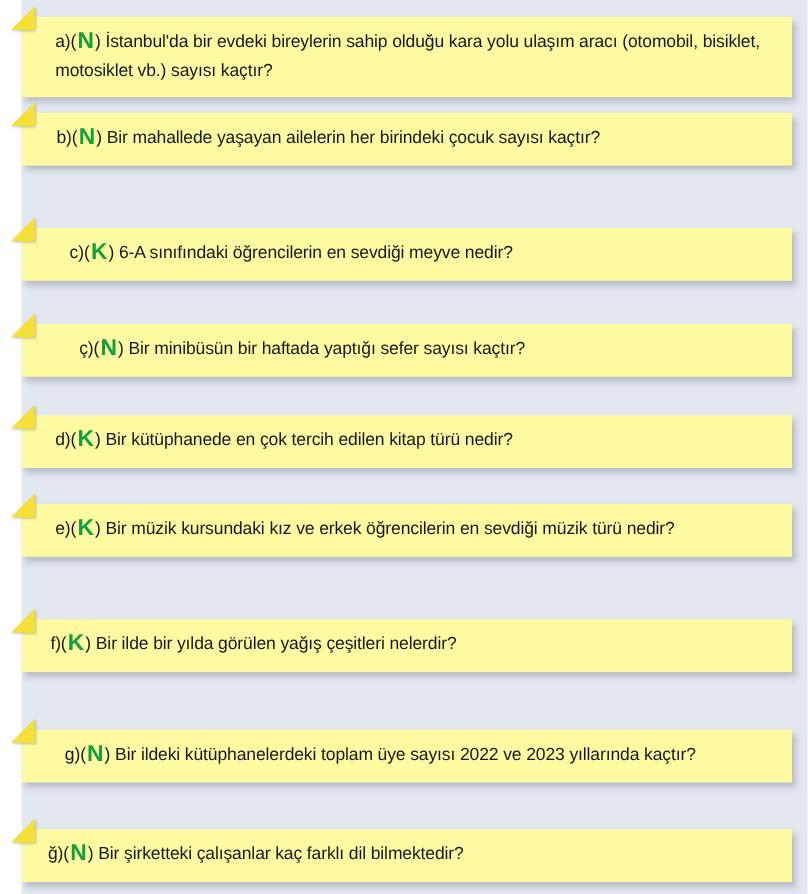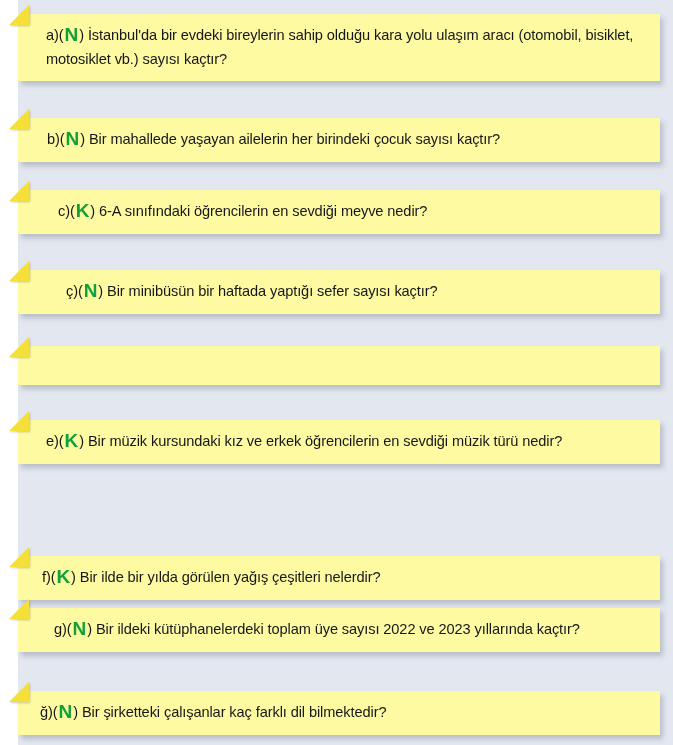--- a/index.html
+++ b/index.html
@@ -83,26 +83,26 @@
     position: relative;
     top: 1px;
   }
 
   .paren {
     color: #17171a;
   }
 
   
   #card-a  { top: 14px;  min-height: 59px; }
-  #card-b  { top: 118px; min-height: 39px; padding-left: 29px; }
+  #card-b  { top: 94px; min-height: 39px; padding-left: 29px; }
   #card-c  { top: 190px; min-height: 39px; padding-left: 40px; }
   #card-d  { top: 270px; min-height: 39px; padding-left: 48px; }
   #card-e  { top: 346px; min-height: 39px; }
   #card-f  { top: 420px; min-height: 39px; }
-  #card-g  { top: 556px; min-height: 39px; padding-left: 24px; }
+  #card-g  { top: 516px; min-height: 39px; padding-left: 24px; }
   #card-h  { top: 608px; min-height: 39px; padding-left: 36px; }
   #card-i  { top: 691px; min-height: 39px; padding-left: 22px; }
 </style>
 </head>
 <body>
 
 <div id="page">
 
   <div id="bg-column"></div>
 
@@ -123,20 +123,21 @@
       <span class="card-text"><span>c)</span><span class="paren">(</span><span class="marker">K</span><span class="paren">)</span> <span>6-A sınıfındaki öğrencilerin en sevdiği meyve nedir?</span></span>
     </div>
 
     <div class="card" id="card-d">
       <span class="fold"></span>
       <span class="card-text"><span>ç)</span><span class="paren">(</span><span class="marker">N</span><span class="paren">)</span> <span>Bir minibüsün bir haftada yaptığı sefer sayısı kaçtır?</span></span>
     </div>
 
     <div class="card" id="card-e">
       <span class="fold"></span>
+      <span class="card-text"><span>d)</span><span class="paren">(</span><span class="marker">K</span><span class="paren">)</span> <span>Bir kütüphanede en çok tercih edilen kitap türü nedir?</span></span>
     </div>
 
     <div class="card" id="card-f">
       <span class="fold"></span>
       <span class="card-text"><span>e)</span><span class="paren">(</span><span class="marker">K</span><span class="paren">)</span> <span>Bir müzik kursundaki kız ve erkek öğrencilerin en sevdiği müzik türü nedir?</span></span>
     </div>
 
     <div class="card" id="card-g">
       <span class="fold"></span>
       <span class="card-text"><span>f)</span><span class="paren">(</span><span class="marker">K</span><span class="paren">)</span> <span>Bir ilde bir yılda görülen yağış çeşitleri nelerdir?</span></span>

